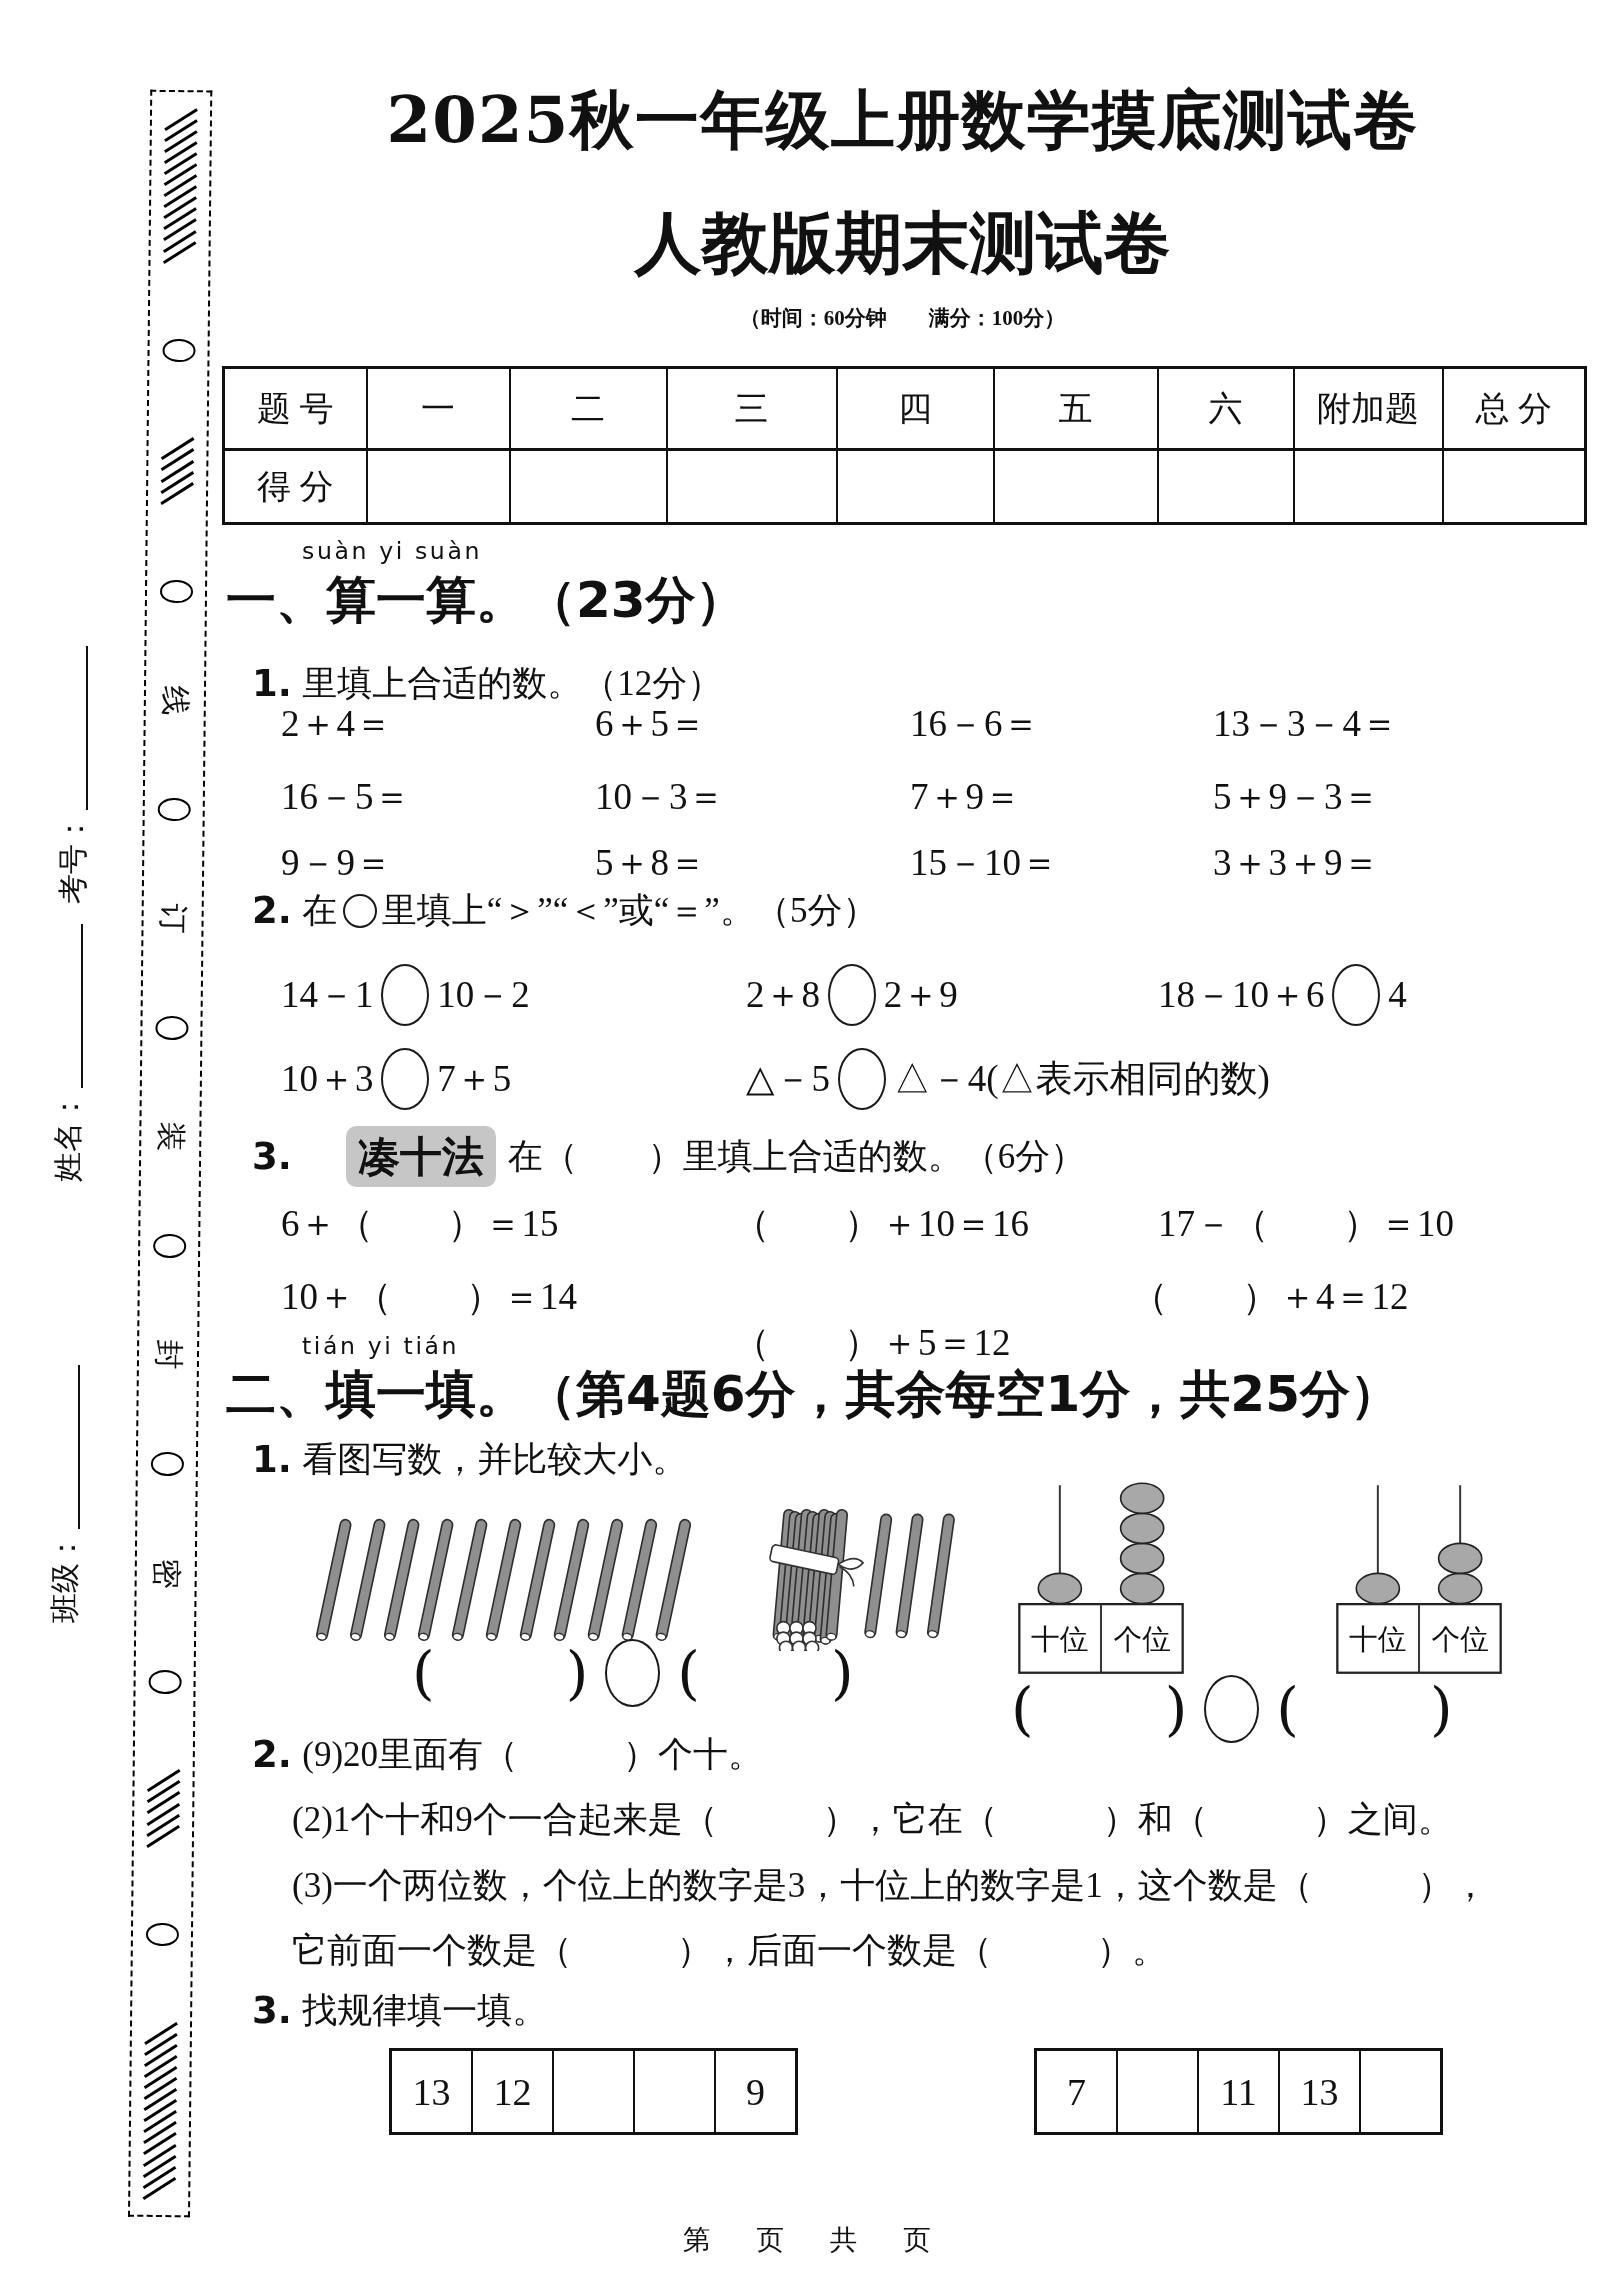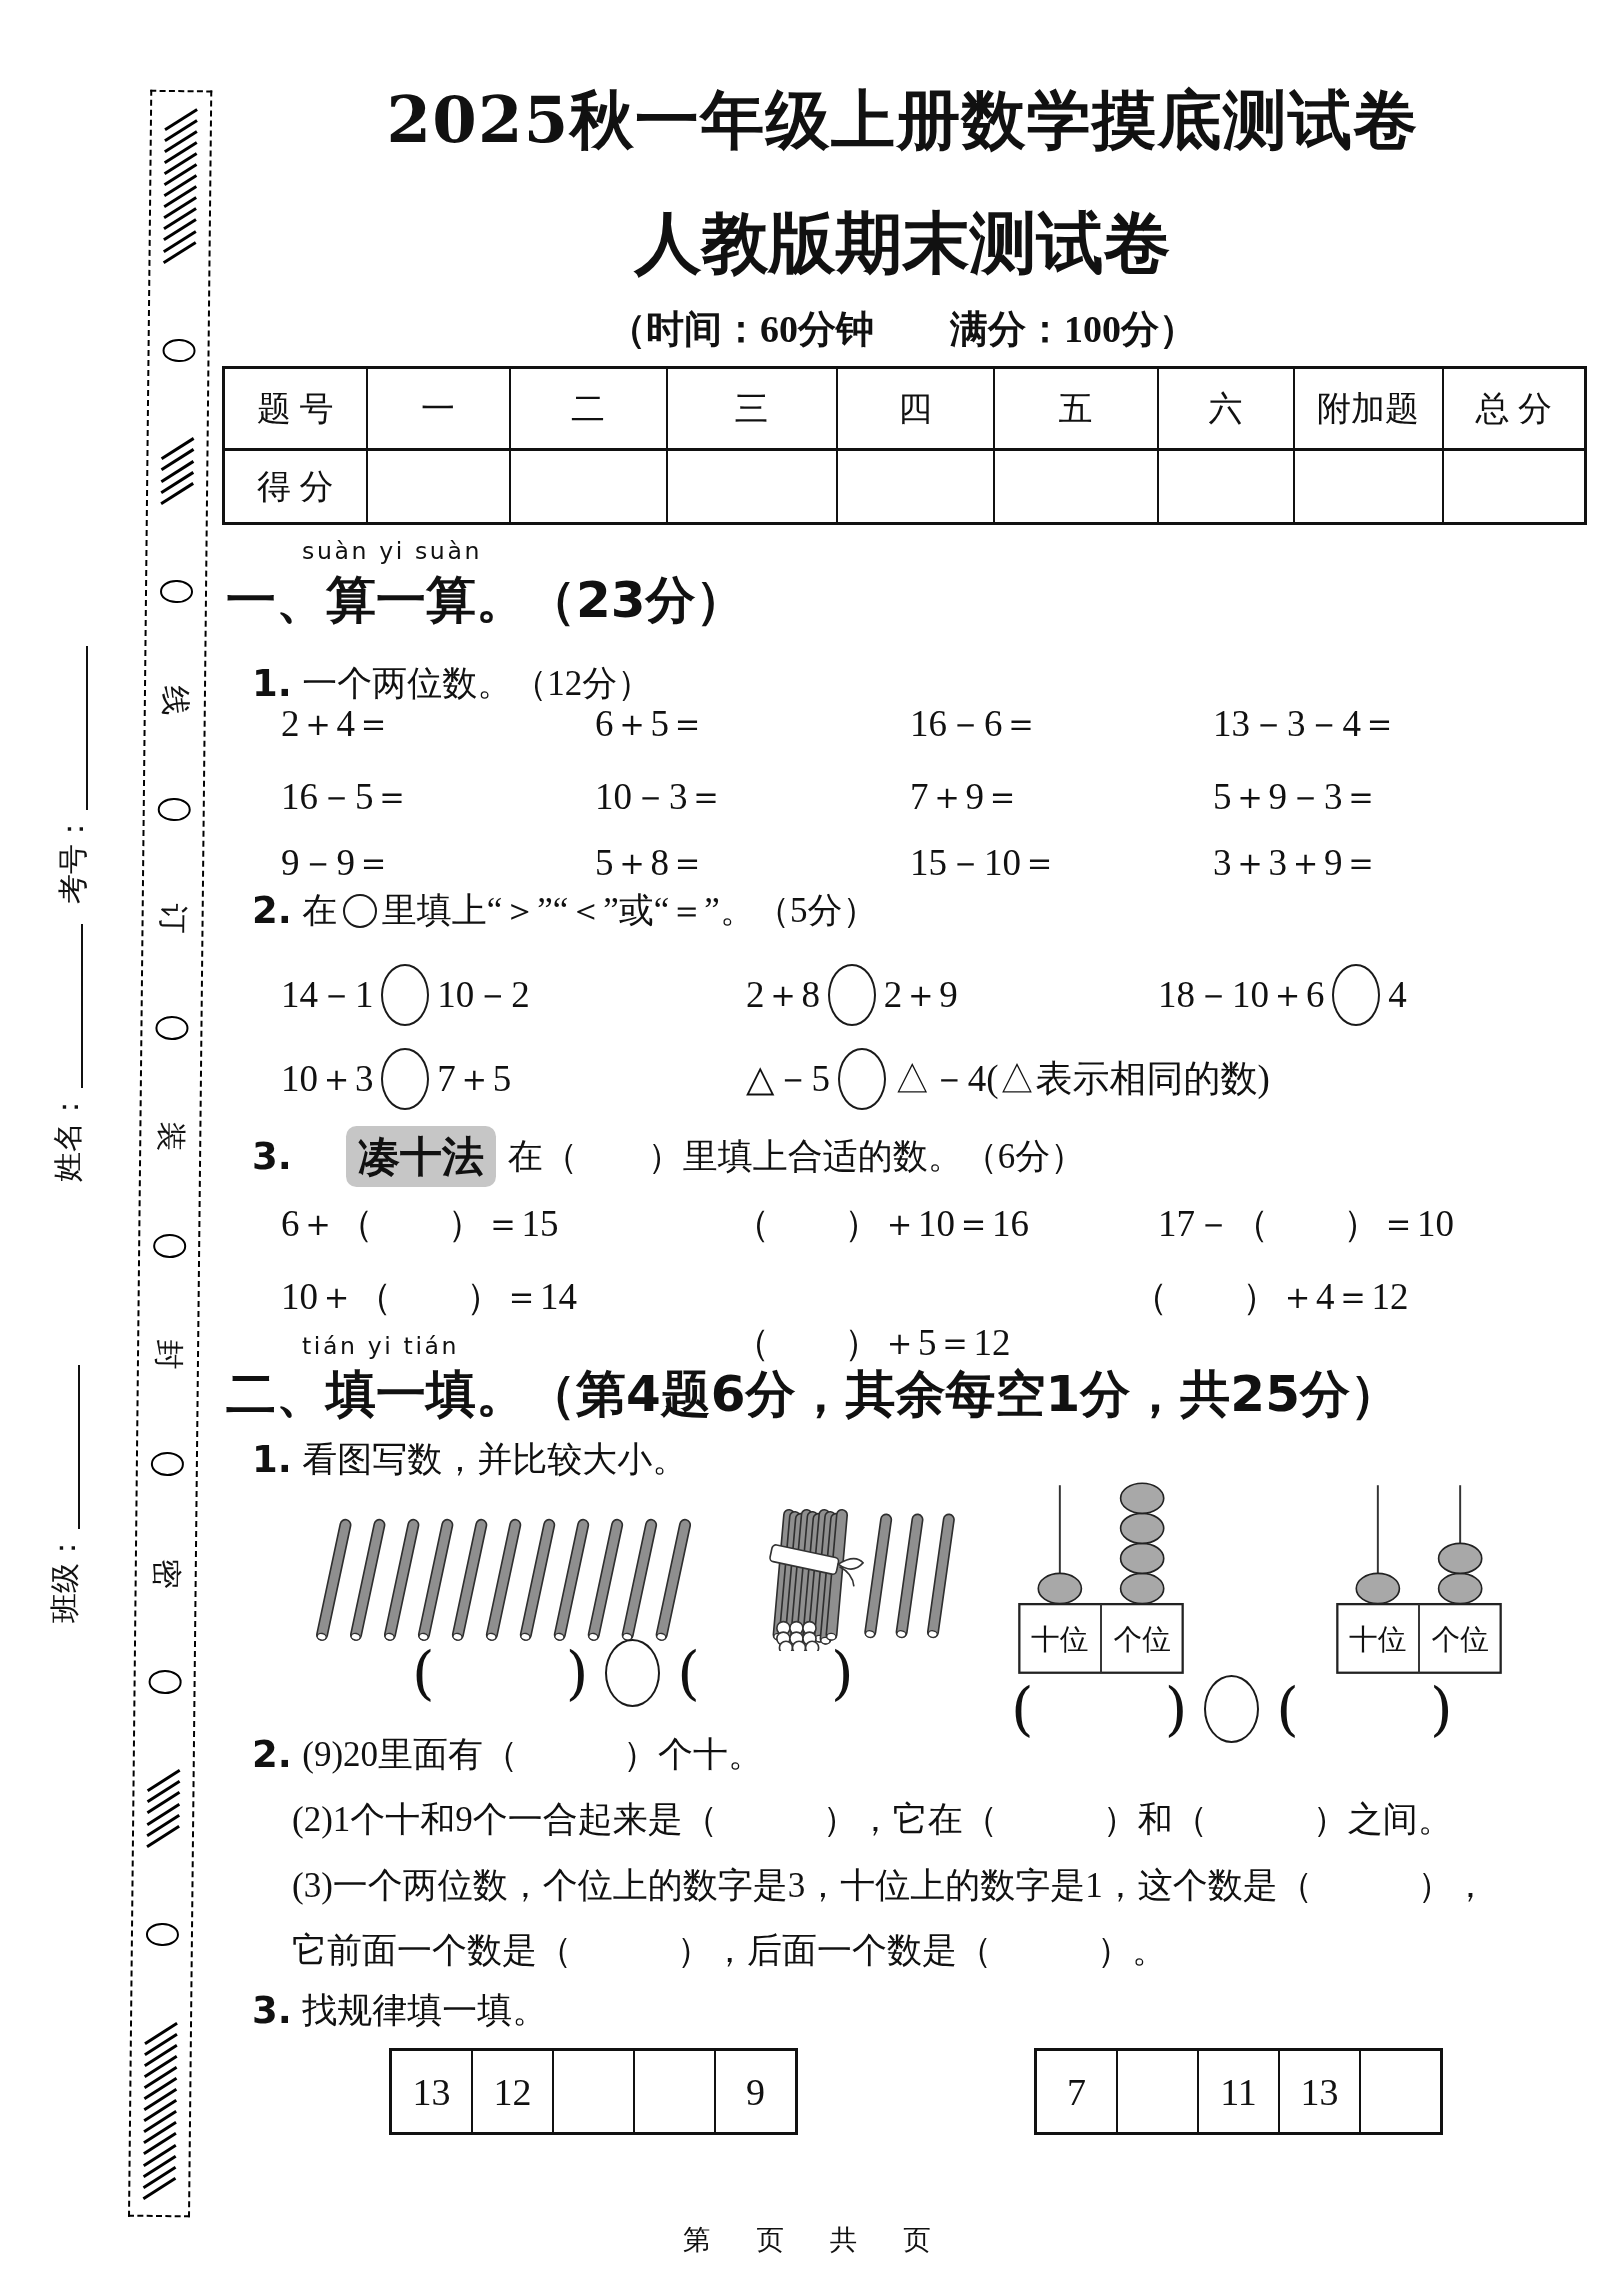--- a/index.html
+++ b/index.html
@@ -17,21 +17,21 @@
          transform:rotate(0.6deg);transform-origin:50% 100%;background:#fff;}
   .slashes i{display:block;width:38px;height:2.6px;background:#000;transform:rotate(-33deg);margin:8.5px 0;}
   .scircle{display:block;width:29px;height:19.6px;border:2px solid #000;border-radius:50%;}
   .bchar{display:block;font-size:30px;transform:rotate(90deg);font-family:"DejaVu Sans",sans-serif;}
 
   
   .title1{left:196px;top:77px;width:1413px;text-align:center;font-size:64px;font-weight:900;
           font-family:"DejaVu Serif",serif;letter-spacing:1.3px;}
   .title2{left:196px;top:198px;width:1413px;text-align:center;font-size:67px;font-weight:900;
           font-family:"DejaVu Serif",serif;}
-  .examinfo{left:196px;top:304px;width:1413px;text-align:center;font-size:38px;font-weight:700;}
+  .examinfo{left:196px;top:304px;width:1413px;text-align:center;font-size:21px;font-weight:700;}
 
   
   table.score{position:absolute;left:222px;top:366px;width:1361px;border-collapse:collapse;
               border:3.9px solid #111;table-layout:fixed;}
   table.score td{border:2px solid #111;text-align:center;font-size:34px;padding:0;}
   table.score tr.r1 td{height:79px;border-bottom:3.3px solid #111;}
   table.score tr.r2 td{height:71px;}
 
   
   .pinyin{font-family:"DejaVu Sans",sans-serif;font-size:23.6px;letter-spacing:2.6px;}
@@ -195,21 +195,21 @@
   </tbody>
     </table>
 
   <div class="abs pinyin" style="left:302px;top:537px;">suàn yi suàn</div>
   <div class="abs sect" style="left:226px;top:567px;">
     <span>一、</span><span>算一算</span><span>。（23分）</span>
   </div>
 
   <div class="abs qline" style="left:252px;top:660px;">
     <span class="qnum">1.</span>
-    <span>一个两位数。（12分）</span>
+    <span>里填上合适的数。（12分）</span>
   </div>
   <div class="prow" style="left:281px;top:699px;">
     <span class="c1">2＋4＝</span>
     <span class="c2">6＋5＝</span>
     <span class="c3">16－6＝</span>
     <span class="c4">13－3－4＝</span>
   </div>
   <div class="prow" style="left:281px;top:772px;">
     <span class="c1">16－5＝</span>
     <span class="c2">10－3＝</span>

